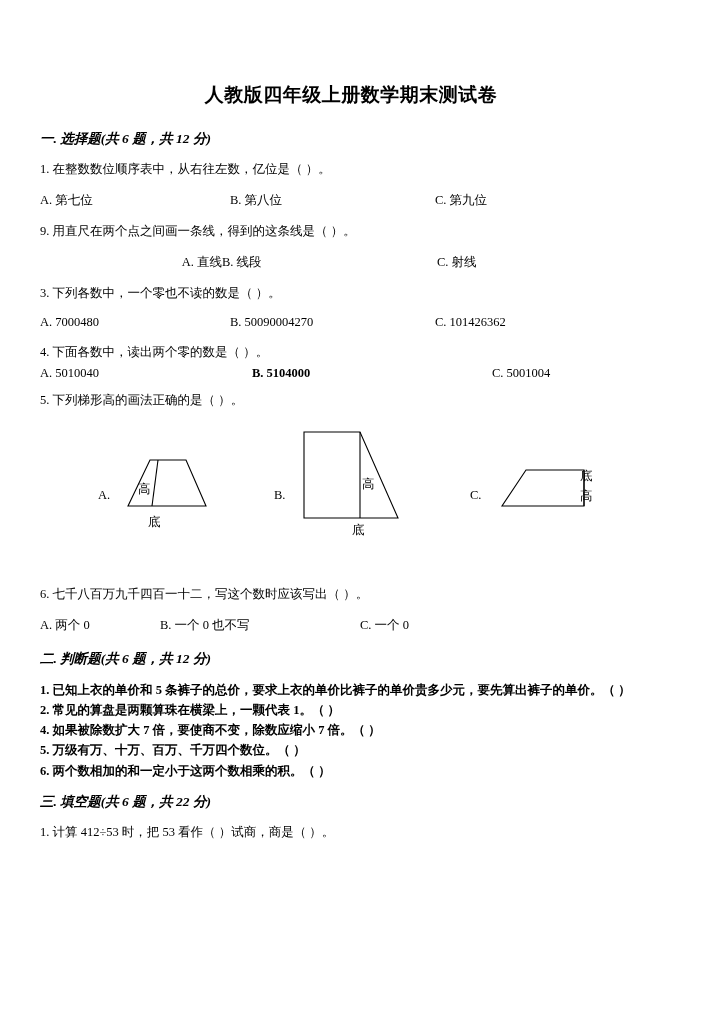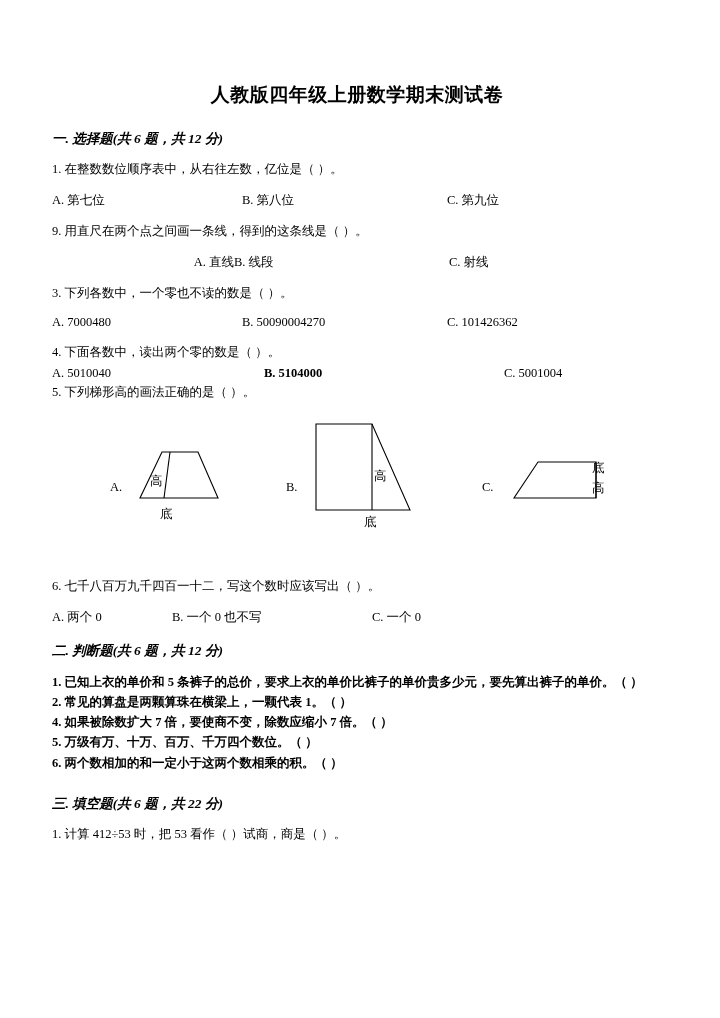--- a/index.html
+++ b/index.html
@@ -10,21 +10,21 @@
   body {
     font-family: "Liberation Serif", "DejaVu Serif", serif;
     color: #000000;
   }
   .page {
     width: 720px;
     height: 1018px;
     position: relative;
     background: #ffffff;
     box-sizing: border-box;
-    padding: 72px 58px 20px 52px;
+    padding: 72px 58px 20px 40px;
     overflow: hidden;
   }
   .doc-title {
     text-align: center;
     font-size: 19px;
     font-weight: bold;
     letter-spacing: 0.5px;
     margin: 10px 0 22px 0;
   }
   .section-head {
@@ -39,21 +39,21 @@
     margin: 0 0 13px 0;
   }
   .q-tight {
     margin-bottom: 4px;
   }
   .opts {
     font-size: 12.5px;
     display: flex;
     margin: 0 0 13px 0;
   }
-  .opts.tight { margin-bottom: 2px; }
+  .opts.tight { margin-bottom: 10px; }
   .opt { white-space: nowrap; }
   .opts-3 .opt:nth-child(1) { width: 190px; }
   .opts-3 .opt:nth-child(2) { width: 205px; }
   .opts-3 .opt:nth-child(3) { width: 170px; }
 
   .opts-wide .opt:nth-child(1) { width: 182px; text-align: right; }
   .opts-wide .opt:nth-child(2) { width: 215px; }
 
   .opts-q4 .opt:nth-child(1) { width: 212px; }
   .opts-q4 .opt:nth-child(2) { width: 240px; font-weight: bold; }
@@ -157,16 +157,16 @@
     <span class="opt">C. 一个 0</span>
   </div>
 
   <div class="section-head">二. 判断题(共 6 题，共 12 分)</div>
   <div class="tf-line tf-first">1. 已知上衣的单价和 5 条裤子的总价，要求上衣的单价比裤子的单价贵多少元，要先算出裤子的单价。（        ）</div>
   <div class="tf-line">2. 常见的算盘是两颗算珠在横梁上，一颗代表 1。（        ）</div>
   <div class="tf-line">4. 如果被除数扩大 7 倍，要使商不变，除数应缩小 7 倍。（        ）</div>
   <div class="tf-line">5. 万级有万、十万、百万、千万四个数位。（        ）</div>
   <div class="tf-line">6. 两个数相加的和一定小于这两个数相乘的积。（        ）</div>
 
-  <div class="section-head" style="margin-top: 22px;">三. 填空题(共 6 题，共 22 分)</div>
+  <div class="section-head" style="margin-top: 12px;">三. 填空题(共 6 题，共 22 分)</div>
   <div class="q">1. 计算 412÷53 时，把 53 看作（        ）试商，商是（        ）。</div>
 
 </div>
 
 </body></html>

